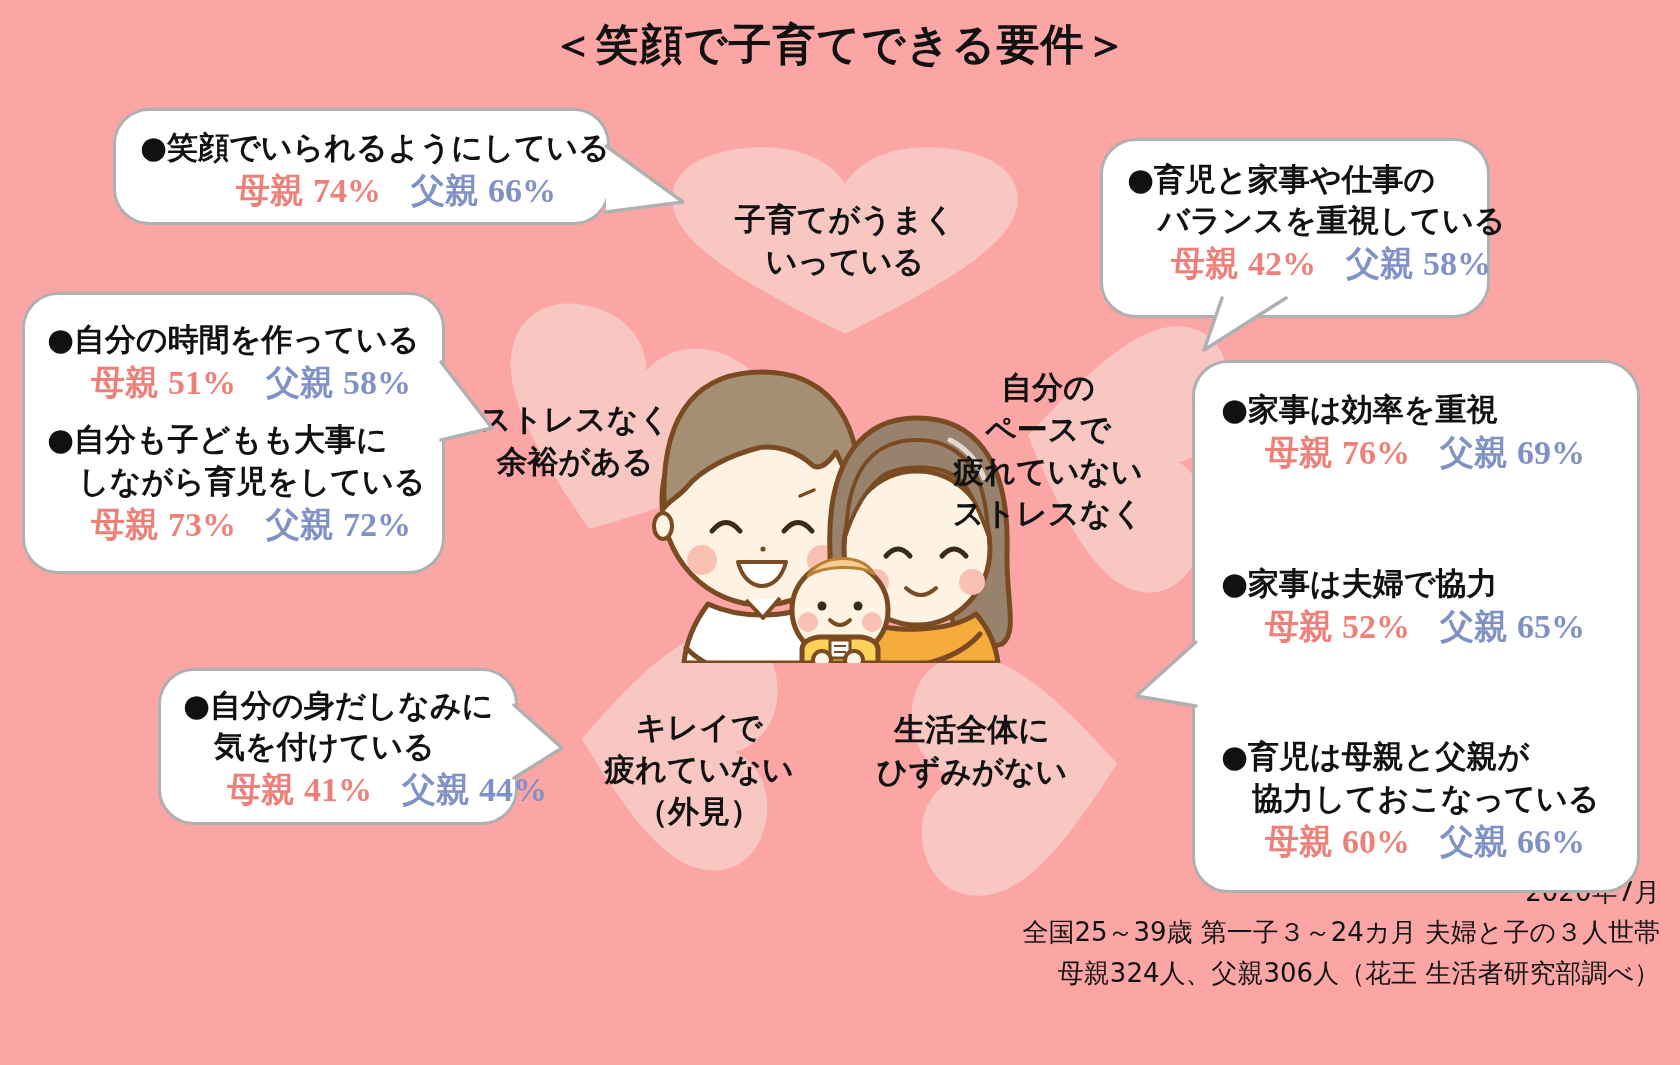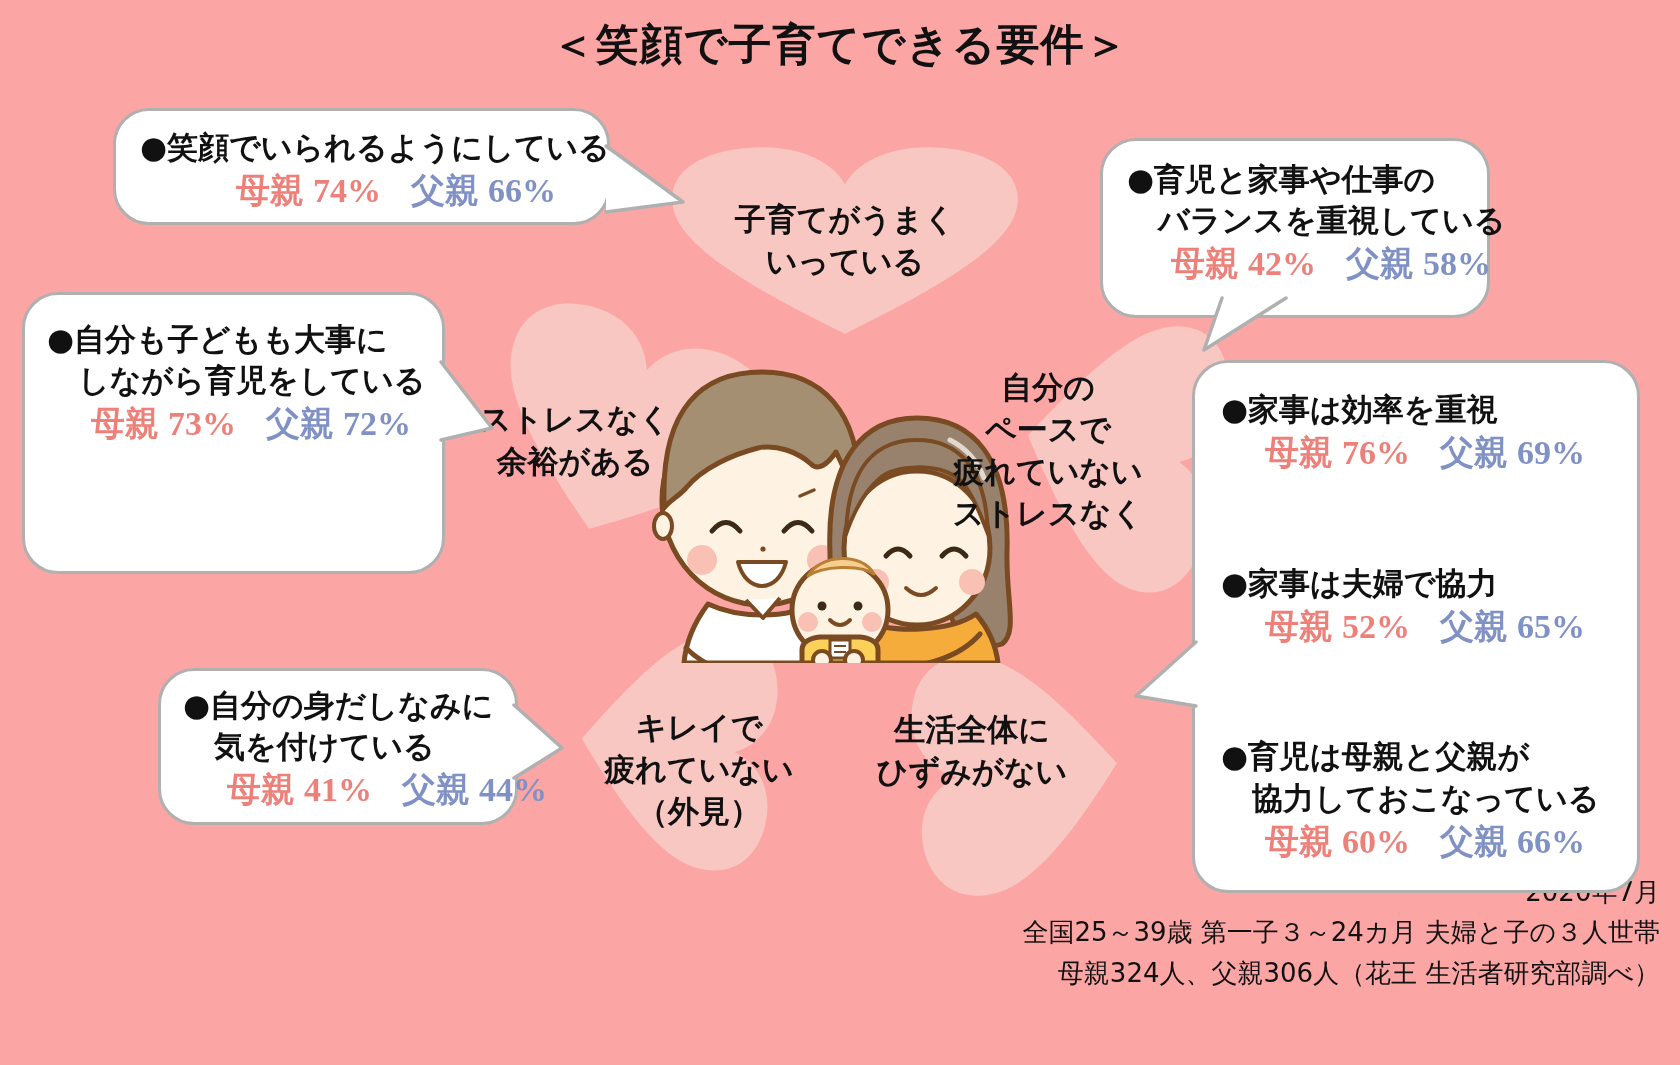--- a/index.html
+++ b/index.html
@@ -170,20 +170,26 @@
     <div class="item">
       <div class="head">●笑顔でいられるようにしている</div>
       <div class="stats" style="padding-left:96px;">
         <span class="m lbl">母親</span><span class="m val">74%</span><span class="f lbl">父親</span><span class="f val">66%</span>
       </div>
     </div>
   </div>
 
   <div class="bubble" style="left:22px;top:292px;width:423px;height:282px;padding:24px 22px;">
     <div class="item">
+      <div class="head">●自分の時間を作っている</div>
+      <div class="stats">
+        <span class="m lbl">母親</span><span class="m val">51%</span><span class="f lbl">父親</span><span class="f val">58%</span>
+      </div>
+    </div>
+    <div class="item">
       <div class="head">●自分も子どもも大事に</div>
       <div class="head cont">しながら育児をしている</div>
       <div class="stats">
         <span class="m lbl">母親</span><span class="m val">73%</span><span class="f lbl">父親</span><span class="f val">72%</span>
       </div>
     </div>
   </div>
 
   <div class="bubble" style="left:158px;top:668px;width:360px;height:157px;padding:14px 22px;">
     <div class="item">

